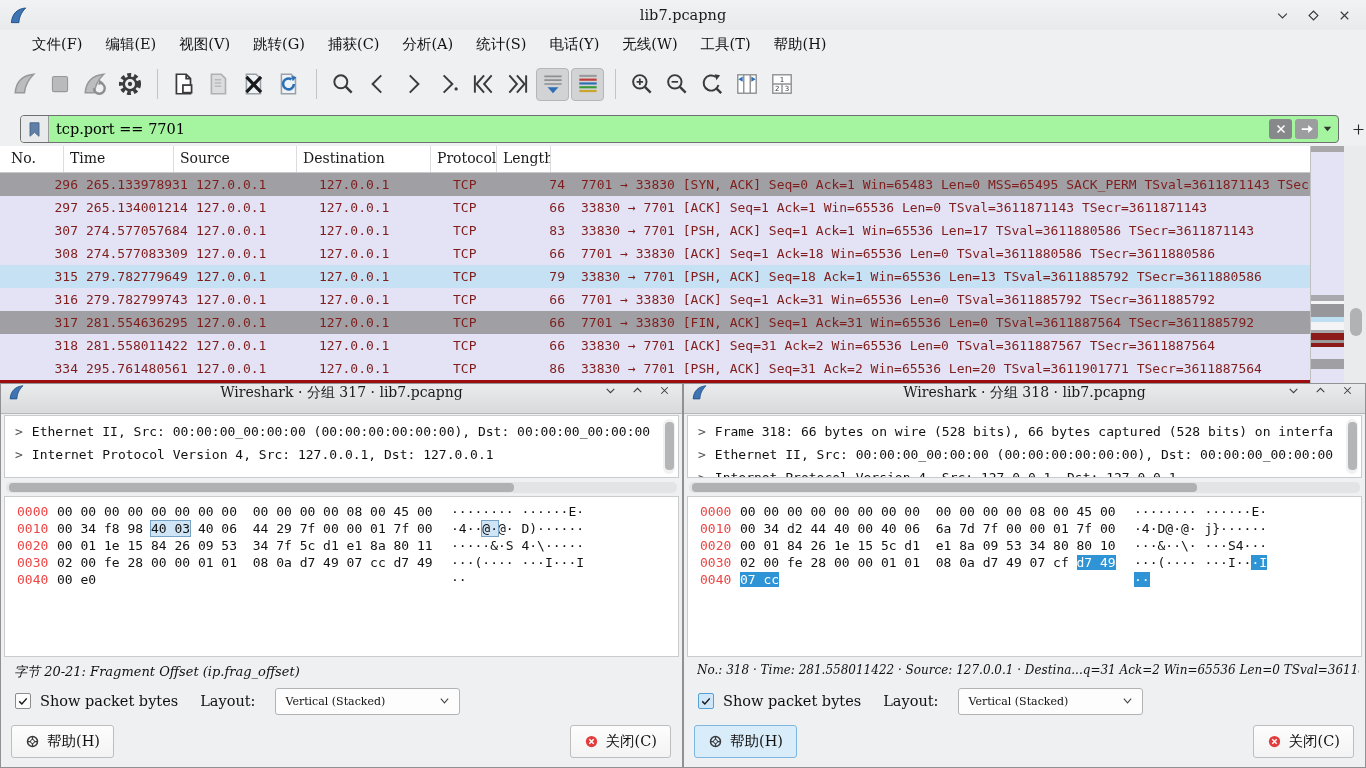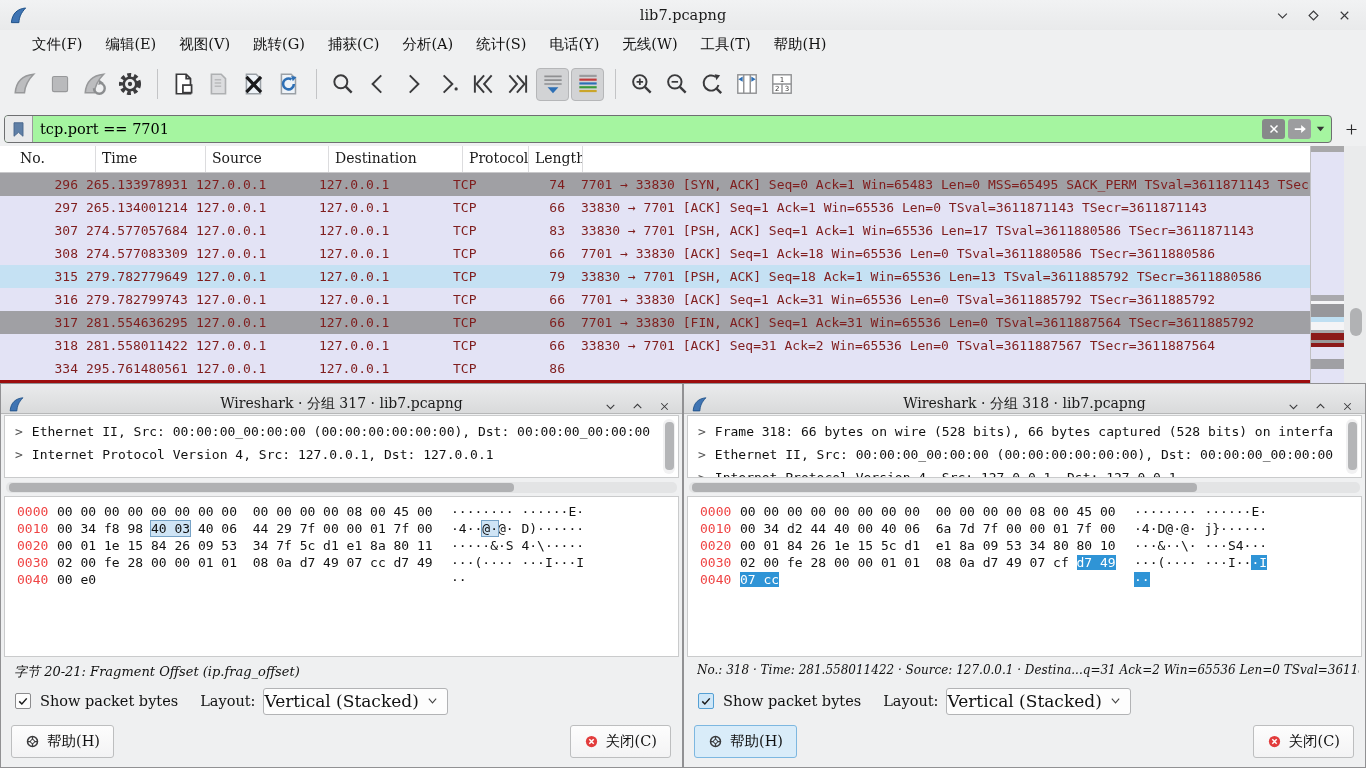--- a/index.html
+++ b/index.html
@@ -17,34 +17,34 @@
   .menubar{position:absolute;top:30px;left:0;right:0;height:28px;display:flex;align-items:center;padding-left:27px;}
   .menu-item{font-size:14.5px;margin-right:13px;padding:2px 5px;cursor:default;white-space:nowrap}
 
   
   .toolbar{position:absolute;top:58px;left:0;right:0;height:52px;display:flex;align-items:center;padding-left:8px;}
   .ticon{width:33px;height:33px;display:flex;align-items:center;justify-content:center;margin-right:2px;border:1px solid transparent;border-radius:4px;box-sizing:border-box}
   .ticon.pressed{background:#d2d3d5;border-color:#b5b6b8}
   .tsep{width:1px;height:30px;background:#c3c4c6;margin:0 9px}
 
   
-  .filterbar{position:absolute;top:112px;left:0;right:0;height:34px;display:flex;align-items:center;padding-left:4px;}
+  .filterbar{position:absolute;top:112px;left:0;right:0;height:34px;display:flex;align-items:center;padding-left:20px;}
   .filter-input{width:1328px;height:28px;border:1px solid #6e6f71;border-radius:4px;display:flex;align-items:center;background:#a5f5a0;overflow:hidden;box-sizing:border-box}
   .f-bookmark{width:27px;height:100%;background:#e9eaeb;border-right:1px solid #9a9b9c;display:flex;align-items:center;justify-content:center}
   .f-text{flex:1;font-size:14.5px;padding-left:7px;color:#000;white-space:nowrap}
   .f-btn{width:23px;height:20px;border-radius:3px;display:flex;align-items:center;justify-content:center;margin-right:3px}
   .f-clear{background:#87888a}
   .f-apply{background:#9c9d9f;margin-right:1px}
   .f-caret{width:16px;display:flex;justify-content:center;margin-right:3px}
   .f-plus{margin-left:12px;display:flex}
 
   
   .phead{position:absolute;top:146px;left:0;width:1310px;height:27px;background:#fff;border-bottom:1px solid #c8c8ca;display:flex;box-sizing:border-box}
   .hcol{font-size:14px;line-height:25px;color:#191919;padding-left:6px;border-right:1px solid #dcdcde;box-sizing:border-box;overflow:hidden;white-space:nowrap}
-  .phead .hcol:nth-of-type(1){width:96px;padding-left:20px}
+  .phead .hcol:nth-of-type(1){width:64px;padding-left:11px}
   .phead .hcol:nth-of-type(2){width:110px}
   .phead .hcol:nth-of-type(3){width:123px}
   .phead .hcol:nth-of-type(4){width:134px}
   .phead .hcol:nth-of-type(5){width:66px}
   .phead .hcol:nth-of-type(6){width:54px}
   .phead .hcol:nth-of-type(7){flex:1;border-right:none}
 
   .rows{position:absolute;top:173px;left:0;width:1310px;}
   .prow{height:23px;display:flex;font-family:"DejaVu Sans Mono",monospace;font-size:13px;line-height:23px;color:#7f1d1d;background:#e3e3f5;overflow:hidden}
   .prow.gray{background:#a0a0a4}
@@ -61,21 +61,21 @@
   .redstrip{position:absolute;top:380px;left:0;width:1310px;height:3px;background:#9c0d0d}
 
   .minimap{position:absolute;top:146px;left:1310px;width:34px;height:237px;border-left:1px solid #c0c0c2;box-sizing:border-box}
   .stripe{width:100%}
   .scrolltrack{position:absolute;top:146px;left:1344px;width:22px;height:237px;background:#eaebec}
   .scrollhandle{position:absolute;top:308px;left:1350px;width:12px;height:28px;border-radius:6px;background:#b1b2b4}
 
   
   .dialog{position:absolute;top:383px;width:683px;height:385px;background:#eff0f1;border:1px solid #919193;box-sizing:border-box}
   #d0{left:0} #d1{left:683px}
-  .d-titlebar{height:29px;background:linear-gradient(#eaebec,#d9dadb);border-bottom:1px solid #b6b7b8;display:flex;align-items:flex-end;position:relative}
+  .d-titlebar{height:29px;background:linear-gradient(#eaebec,#d9dadb);border-bottom:1px solid #b6b7b8;display:flex;align-items:flex-start;position:relative}
   .d-icon{margin-left:7px;z-index:2}
   .d-title{position:absolute;left:0;right:0;text-align:center;font-size:14px;color:#1b1b1b}
   .d-controls{margin-left:auto;display:flex;gap:14px;margin-right:11px;z-index:2;align-items:center}
 
   .d-tree{position:absolute;top:31px;left:3px;right:3px;height:63px;background:#fff;border:1px solid #cacbcc;overflow:hidden;padding-top:4px;box-sizing:border-box}
   .treeline{height:23px;line-height:23px;font-family:"DejaVu Sans Mono",monospace;font-size:13px;white-space:nowrap;padding-left:10px;overflow:hidden}
   .chev{color:#555;margin-right:9px}
   .vscroll{position:absolute;top:3px;right:3px;width:12px;bottom:3px;background:#f1f1f2;border-radius:6px}
   .vhandle{position:absolute;top:3px;left:1.5px;width:9px;height:48px;background:#b4b5b7;border-radius:4px}
 
@@ -91,21 +91,21 @@
   .dialog.active .sel{background:#2f94d6;color:#fff;outline:none}
 
   .d-status{position:absolute;top:279px;left:13px;right:6px;font-size:13px;font-style:italic;color:#101010;white-space:nowrap;overflow:hidden}
   .dialog.active .d-status{font-size:12px}
 
   .d-controlsrow{position:absolute;top:302px;left:0;right:0;height:30px;display:flex;align-items:center}
   .cb{width:16px;height:16px;margin-left:14px;border:1px solid #8c8c8e;border-radius:2px;background:#fdfdfd;display:flex;align-items:center;justify-content:center;box-sizing:border-box}
   .dialog.active .cb{background:#cfe7f8;border-color:#55a0d4}
   .cb-label{margin-left:9px;font-size:14.5px}
   .layout-label{margin-left:22px;font-size:14.5px}
-  .combo{margin-left:8px;width:185px;height:27px;border:1px solid #b2b3b5;border-radius:3px;background:#fdfdfd;display:flex;align-items:center;font-size:17px;box-sizing:border-box;justify-content:space-between}
+  .combo{margin-left:20px;width:185px;height:27px;border:1px solid #b2b3b5;border-radius:3px;background:#fdfdfd;display:flex;align-items:center;padding-left:9px;font-size:11px;box-sizing:border-box;justify-content:space-between}
   .combo .cchev{margin-right:9px}
 
   .d-buttons{position:absolute;top:341px;left:0;right:0;height:36px}
   .btn{position:absolute;height:33px;border:1px solid #bdbebf;border-radius:3px;background:linear-gradient(#fdfdfd,#f3f3f4);font-size:14.5px;font-family:inherit;color:#111;display:flex;align-items:center;gap:7px;padding:0 13px;box-sizing:border-box}
   .btn.help{left:10px}
   .btn.close{right:11px}
   .dialog.active .btn.help{background:#d9ecf9;border-color:#7db7e0}
 </style>
 </head>
 <body>
@@ -422,20 +422,21 @@
         <span class="cell c-info">33830 → 7701 [ACK] Seq=31 Ack=2 Win=65536 Len=0 TSval=3611887567 TSecr=3611887564</span>
       </div>
 
       <div class="prow lav">
         <span class="cell c-no">334</span>
         <span class="cell c-time">295.761480561</span>
         <span class="cell c-src">127.0.0.1</span>
         <span class="cell c-dst">127.0.0.1</span>
         <span class="cell c-proto">TCP</span>
         <span class="cell c-len">86</span>
+        <span class="cell c-info">33830 → 7701 [PSH, ACK] Seq=31 Ack=2 Win=65536 Len=20 TSval=3611901771 TSecr=3611887564</span>
       </div>
     </div>
 
   <div class="redstrip"></div>
 
   <div class="minimap">
 
   <div class="stripe" style="height: 6px; background: rgb(168, 168, 170);"></div>
       <div class="stripe" style="height: 143px; background: rgb(227, 227, 245);"></div>
       <div class="stripe" style="height: 6px; background: rgb(169, 169, 173);"></div>

